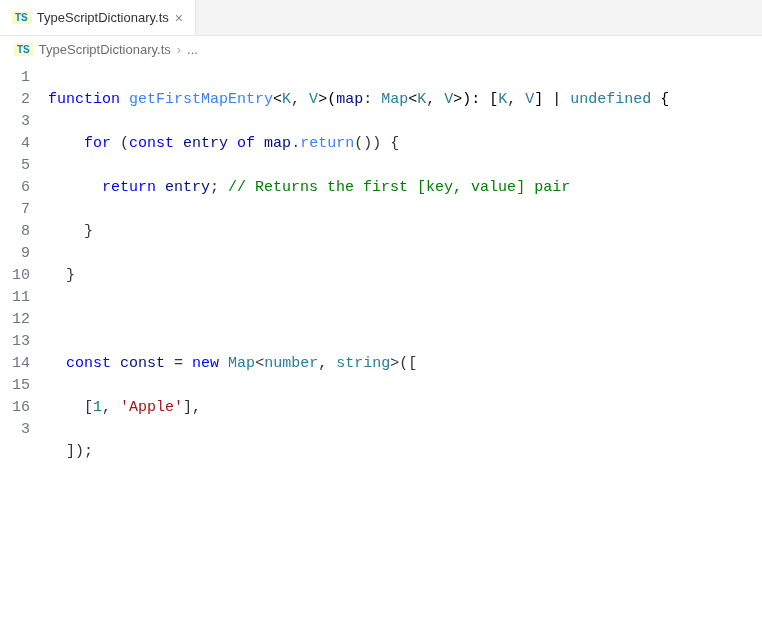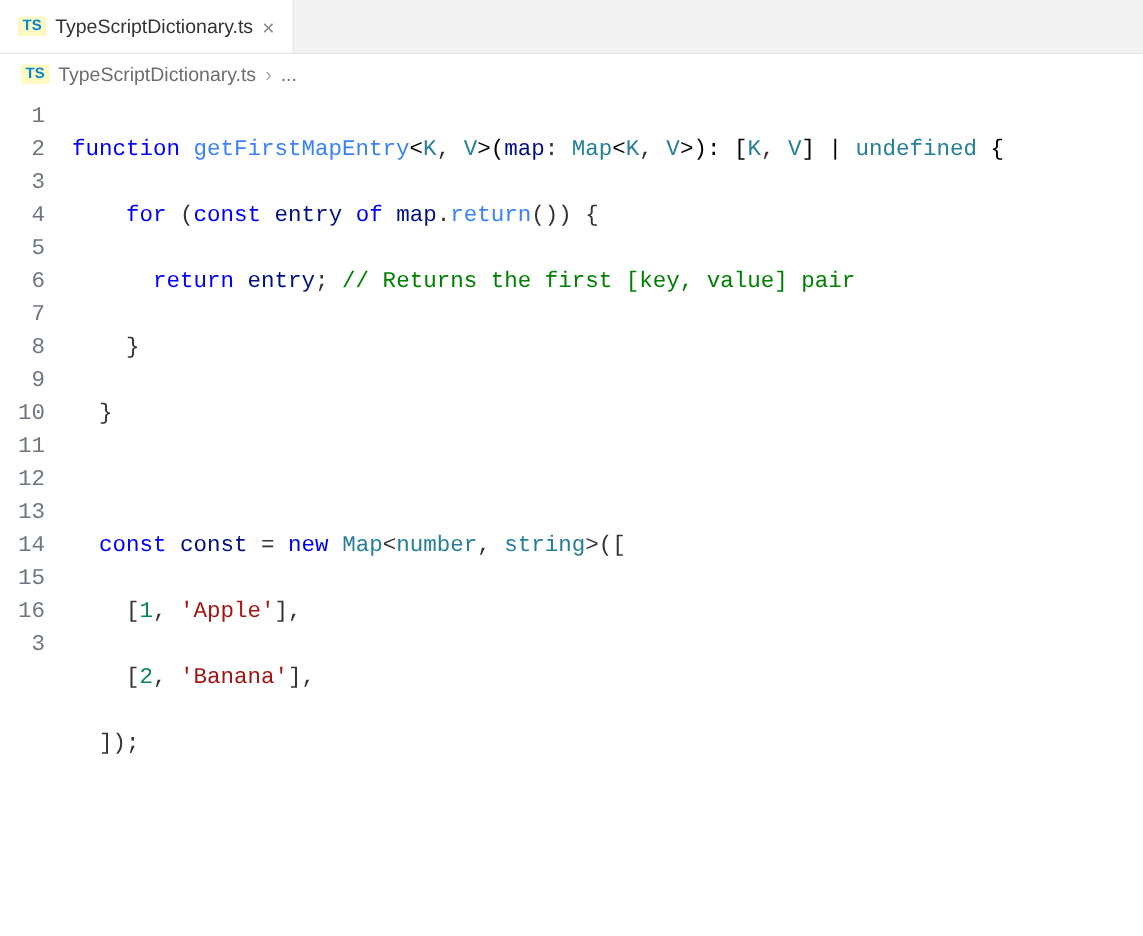--- a/index.html
+++ b/index.html
@@ -115,20 +115,19 @@
   </div>
   <div class="code">
 <div><span class="kw">function</span> <span class="fn">getFirstMapEntry</span><span class="pn">&lt;</span><span class="tp">K</span><span>, </span><span class="tp">V</span><span class="pn">&gt;(</span><span class="var">map</span><span>: </span><span class="tp">Map</span><span class="pn">&lt;</span><span class="tp">K</span><span>, </span><span class="tp">V</span><span class="pn">&gt;): [</span><span class="tp">K</span><span>, </span><span class="tp">V</span><span class="pn">] | </span><span class="tp">undefined</span><span class="pn"> {</span></div>
 <div>    <span class="kw">for</span><span> (</span><span class="kw">const</span><span> </span><span class="var">entry</span><span class="kw"> of </span><span class="var">map</span><span>.</span><span class="fn">return</span><span>()) {</span></div>
 <div>      <span class="kw">return</span><span> </span><span class="var">entry</span><span>; </span><span class="cm">// Returns the first [key, value] pair</span></div>
 <div>    <span>}</span></div>
 <div>  <span>}</span></div>
 <div> </div>
 <div>  <span class="kw">const</span><span> </span><span class="var">const</span><span> = </span><span class="kw">new</span><span> </span><span class="tp">Map</span><span>&lt;</span><span class="tp">number</span><span>, </span><span class="tp">string</span><span>&gt;([</span></div>
 <div>    <span>[</span><span class="num">1</span><span>, </span><span class="str">'Apple'</span><span>],</span></div>
-<div>    <span>[</span><span class="num">2</span><span>, </span><span class="str">'Banana'</span><span>],</span></div>
 <div>  <span>]);</span></div>
 
 
 
 
   </div>
 </div>
 
 </body></html>

